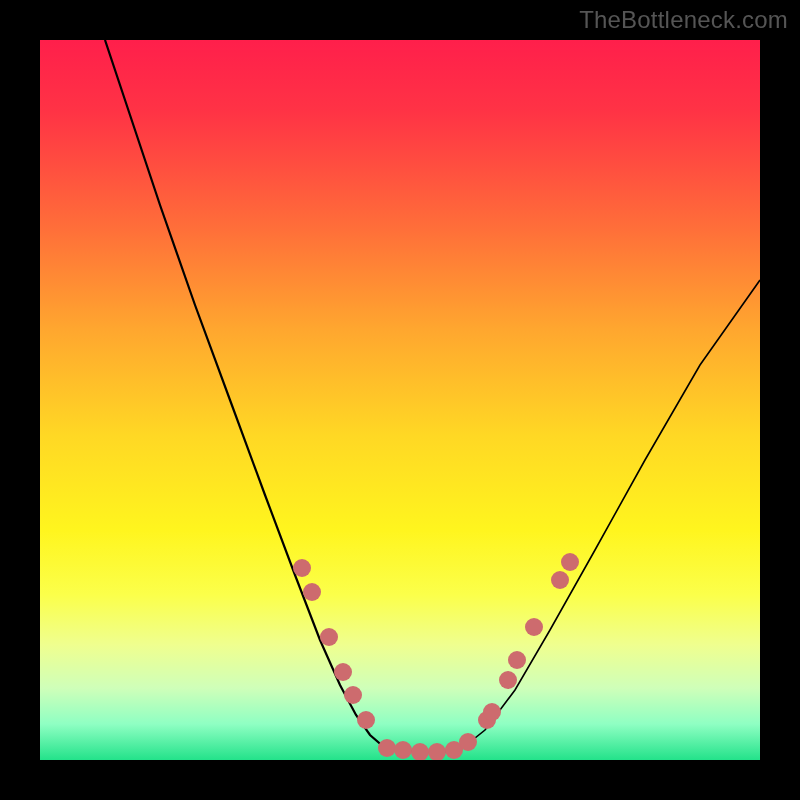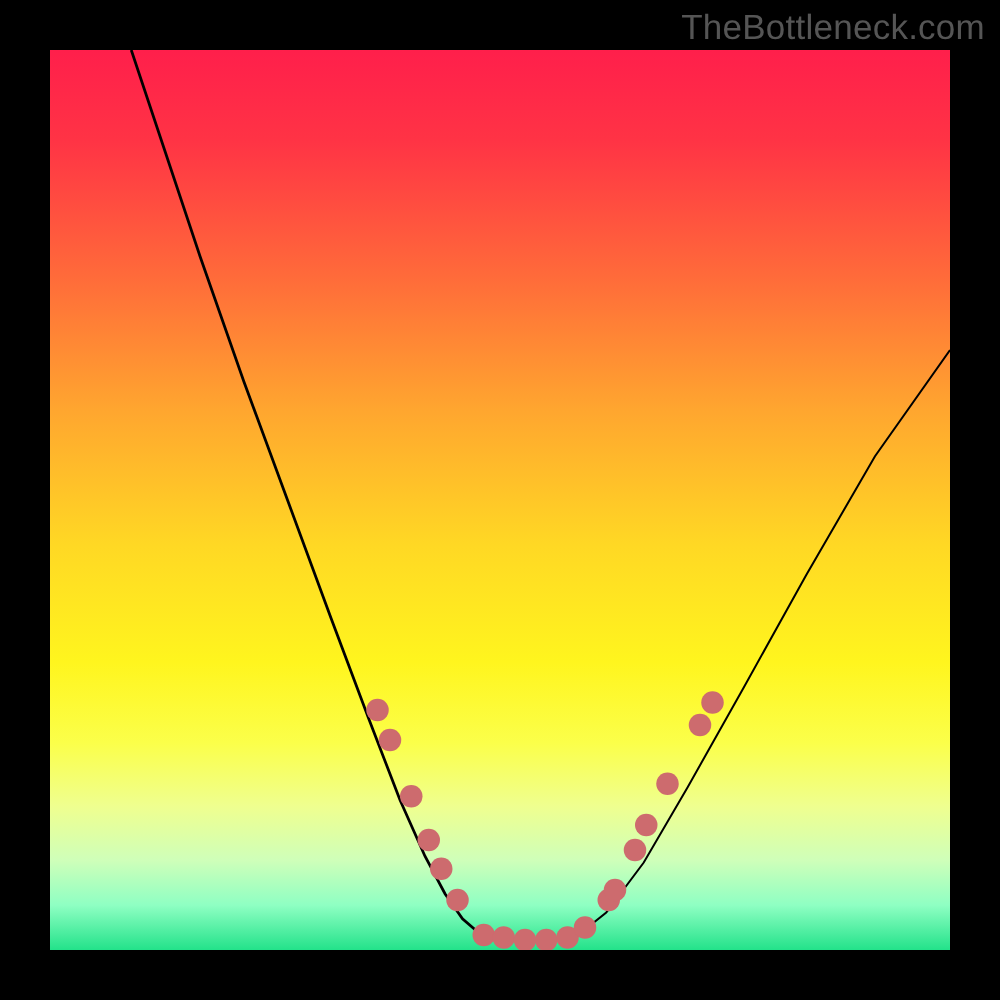--- a/index.html
+++ b/index.html
@@ -30,21 +30,21 @@
     left: 0;
     top: 0;
     width: 100%;
     height: 100%;
   }
   .watermark {
     position: absolute;
     top: 6px;
     right: 12px;
     color: #555;
-    font-size: 28px;
+    font-size: 24px;
     font-weight: 500;
     letter-spacing: 0.2px;
     user-select: none;
   }
   svg.curve {
     position: absolute;
     left: 0;
     top: 0;
     width: 100%;
     height: 100%;

